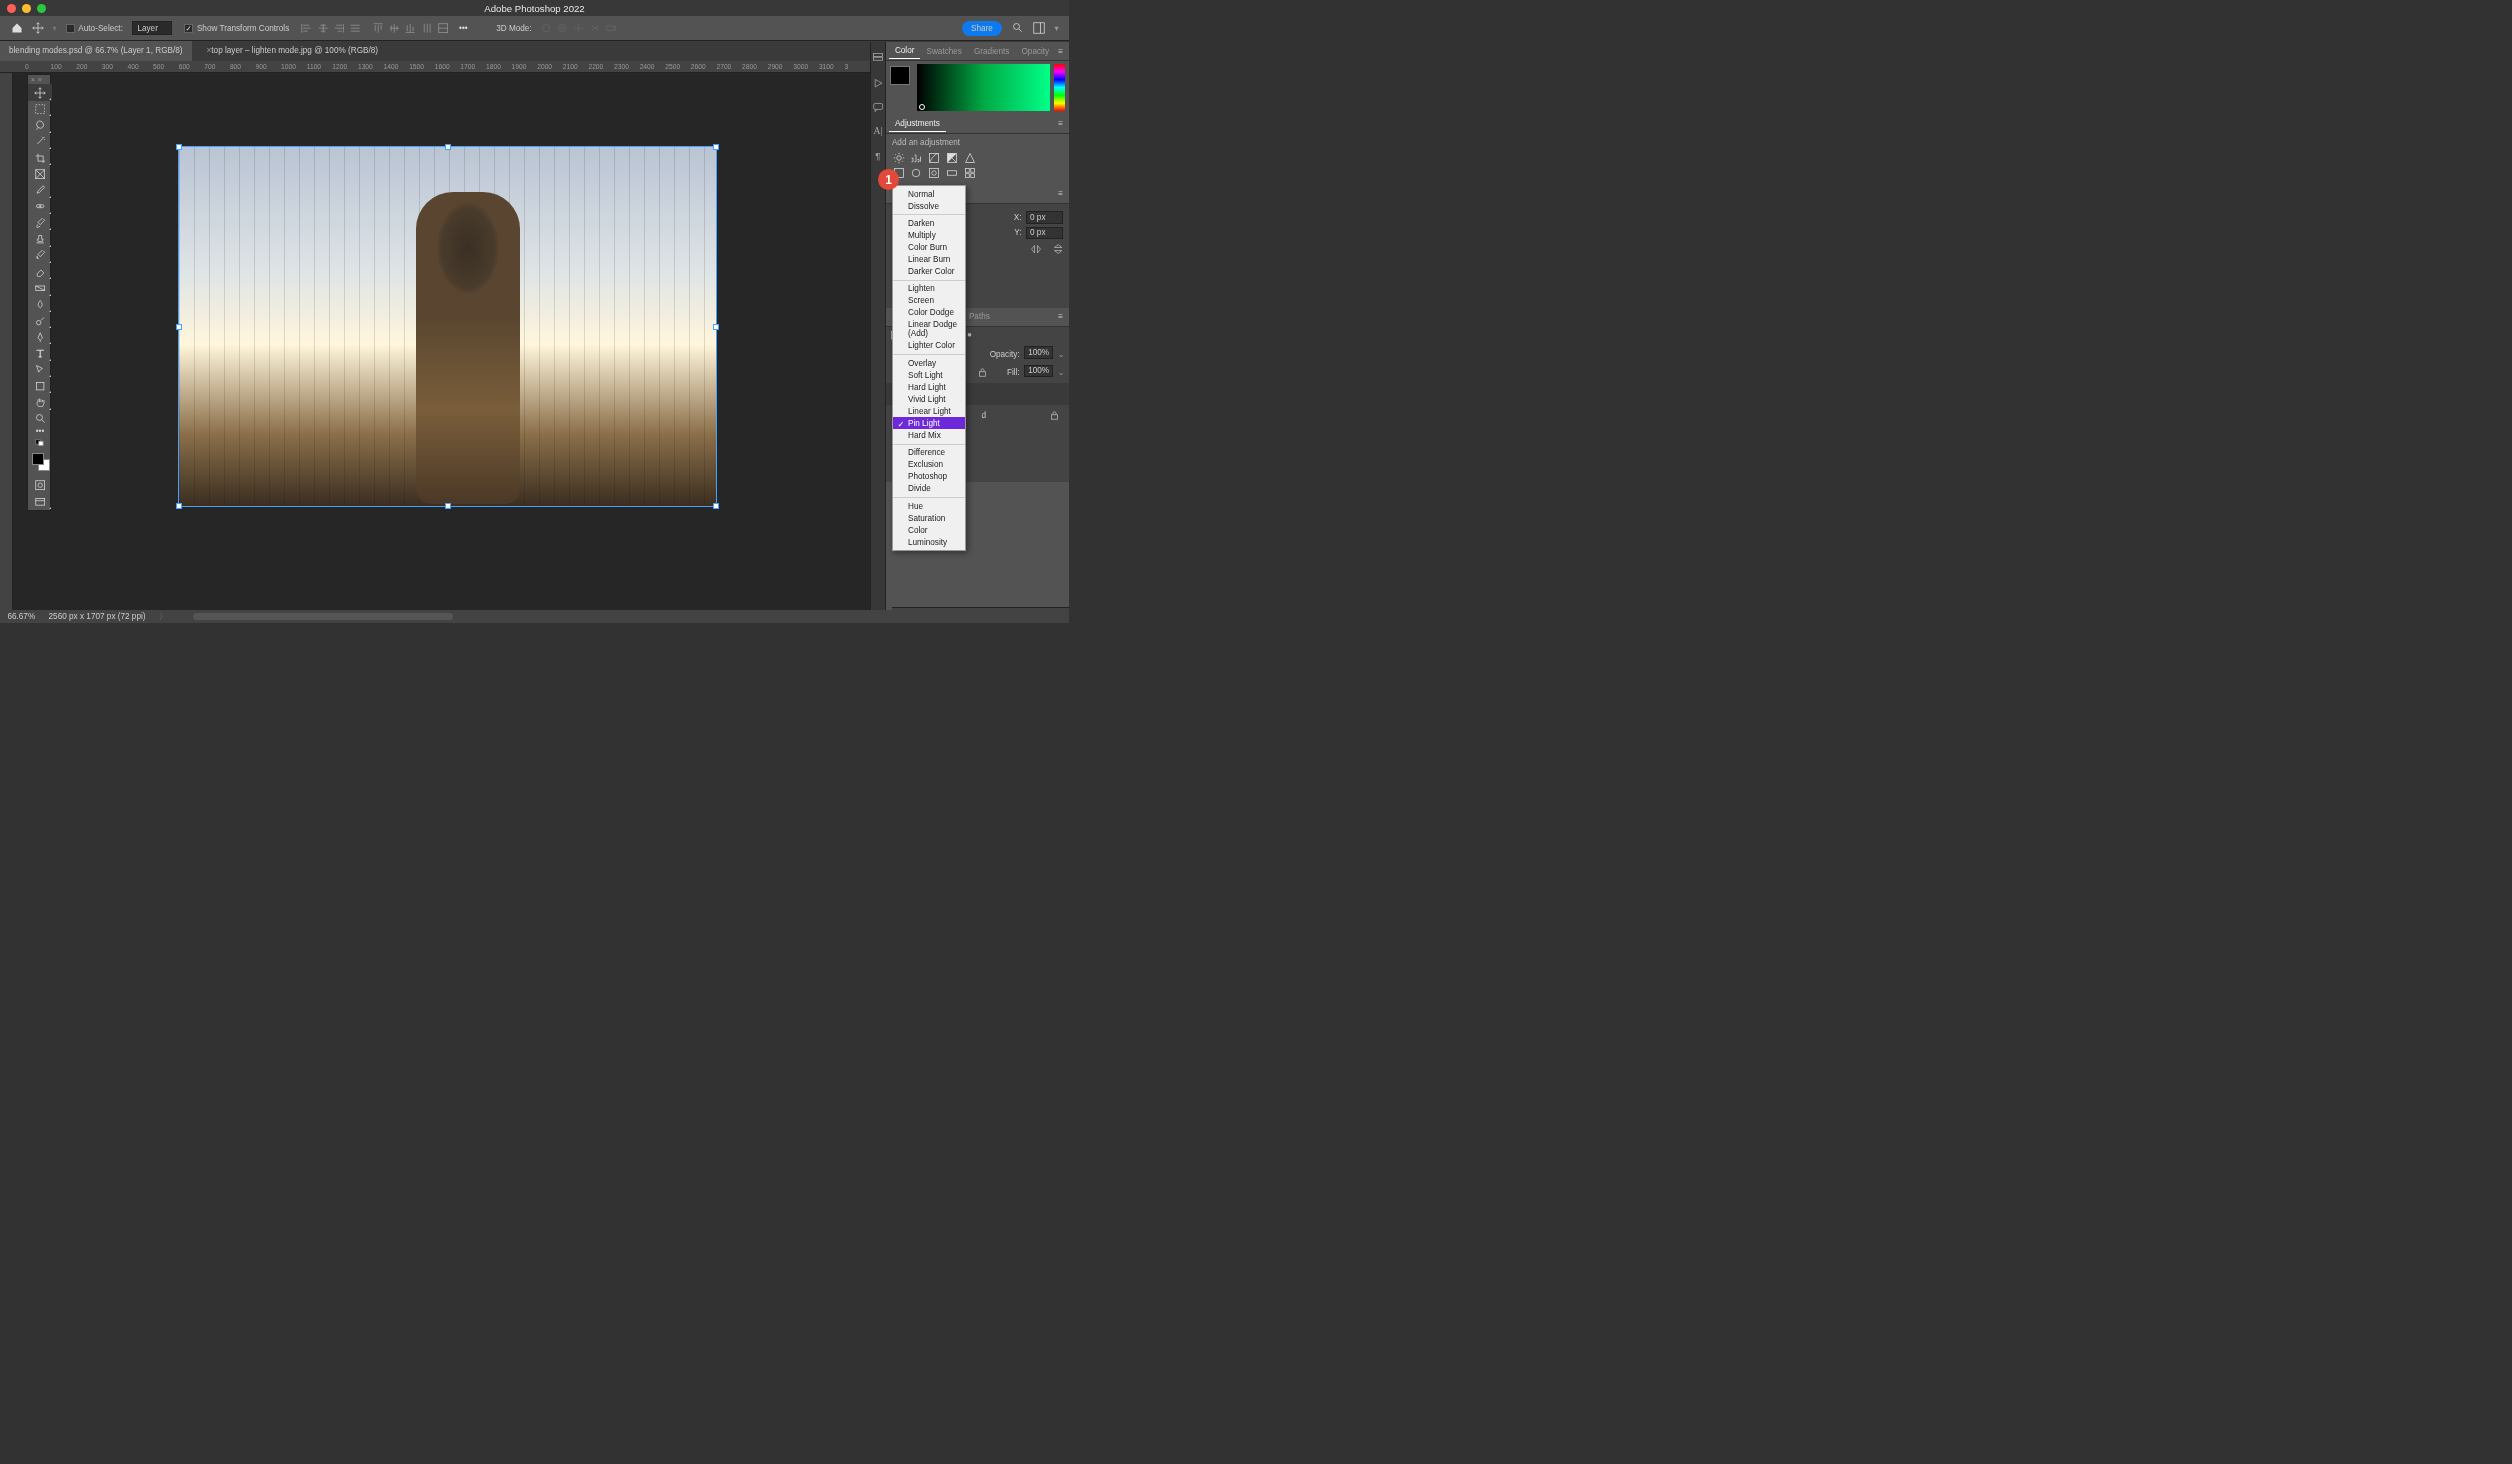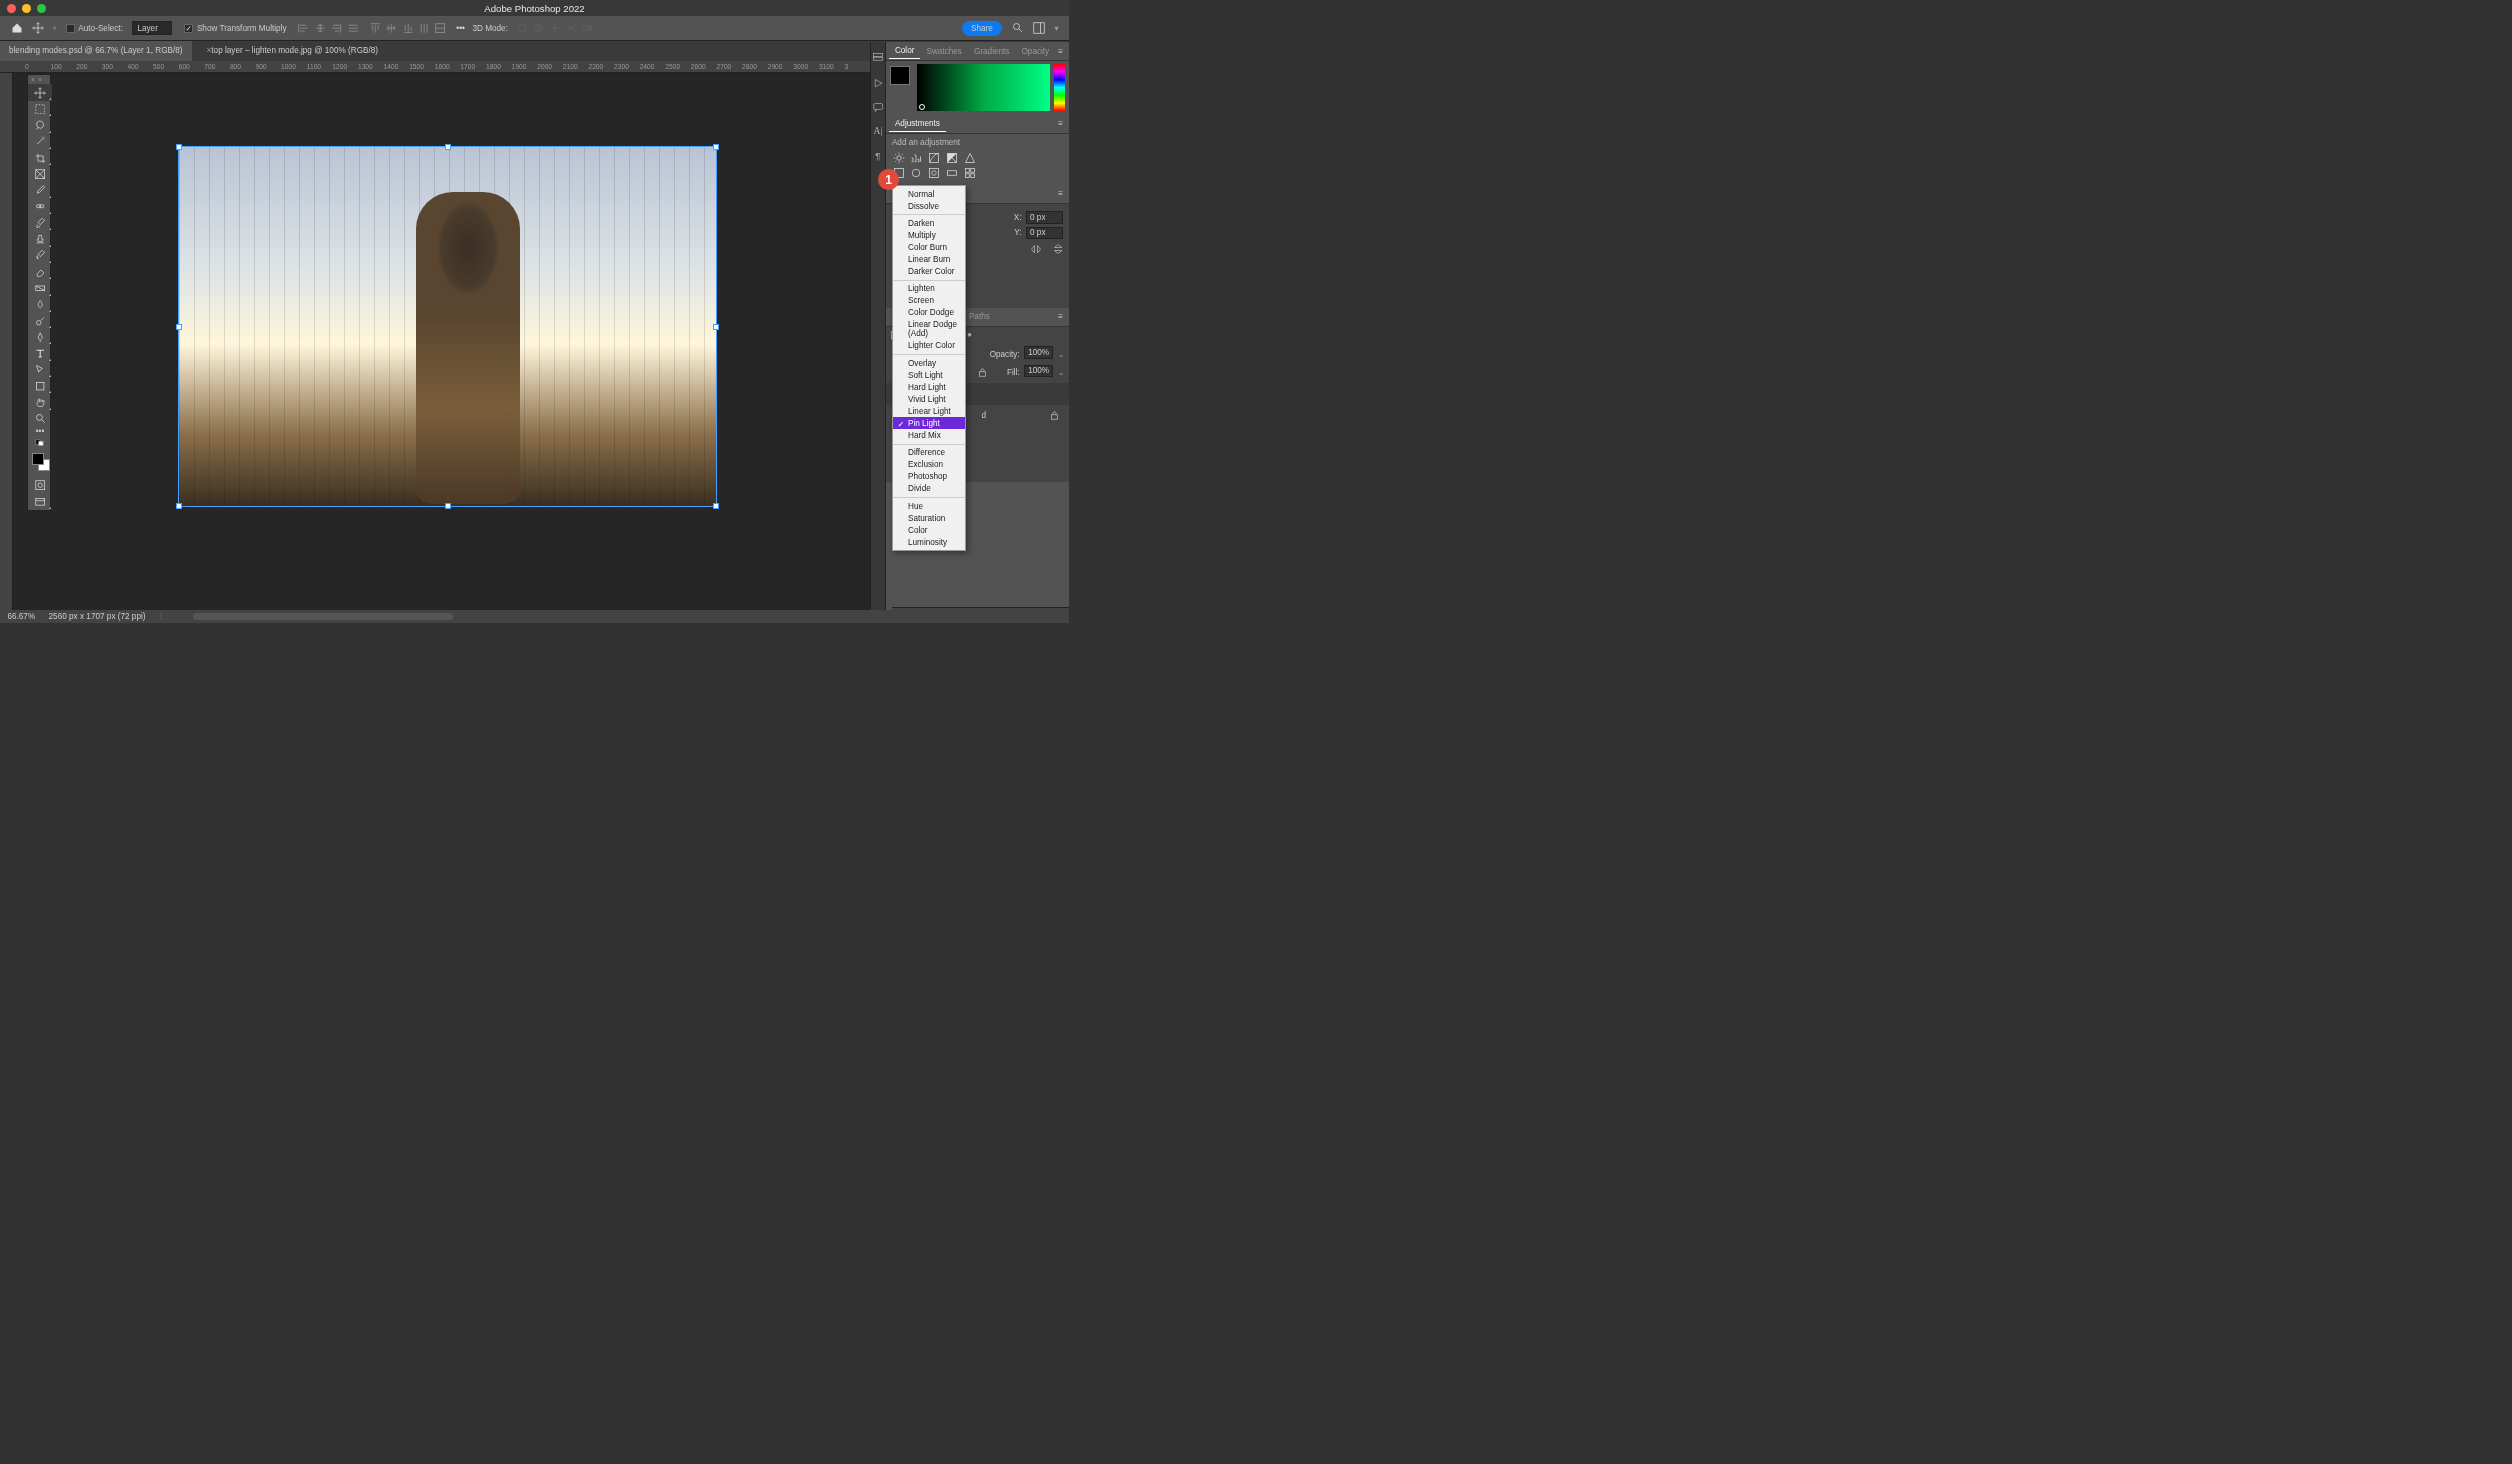--- a/index.html
+++ b/index.html
@@ -96,21 +96,21 @@
   <div class="mi" style="color:#777">▾</div>
   <div class="mi">
       <span class="chk"></span>
       <span>Auto-Select:</span>
     </div>
   <div class="mi dd">
       <span>Layer</span>
     </div>
   <div class="mi" style="margin-left:7.4px">
       <span class="chk on"></span>
-      <span>Show Transform Multiply</span>
+      <span>Show Transform Controls</span>
     </div>
   <div class="mi" style="margin-left:7.4px;gap:6px">
     <span>
         <svg width="10.4" height="10.4" viewBox="0 0 14 14">
           <path d="M1 1v12M3 3h8M3 7h10M3 11h6" stroke="#999"></path>
         </svg>
       </span>
     <span>
         <svg width="10.4" height="10.4" viewBox="0 0 14 14">
           <path d="M7 1v12M3 3h8M1 7h12M4 11h6" stroke="#999"></path>
@@ -149,21 +149,21 @@
         </svg>
       </span>
     <span>
         <svg width="10.4" height="10.4" viewBox="0 0 14 14">
           <rect x="1" y="1" width="12" height="12" stroke="#999" fill="none"></rect>
           <path d="M1 7h12" stroke="#999"></path>
         </svg>
       </span>
   </div>
   <div class="mi" style="margin-left:6px">•••</div>
-  <div class="mi" style="color:#777;margin-left:3px">
+  <div class="mi" style="color:#777;margin-left:24px">
       <span>3D Mode:</span>
     </div>
   <div class="mi" style="gap:6px">
     <span>
         <svg width="10.4" height="10.4" viewBox="0 0 14 14">
           <circle cx="7" cy="7" r="5" stroke="#666" fill="none"></circle>
         </svg>
       </span>
     <span>
         <svg width="10.4" height="10.4" viewBox="0 0 14 14">

